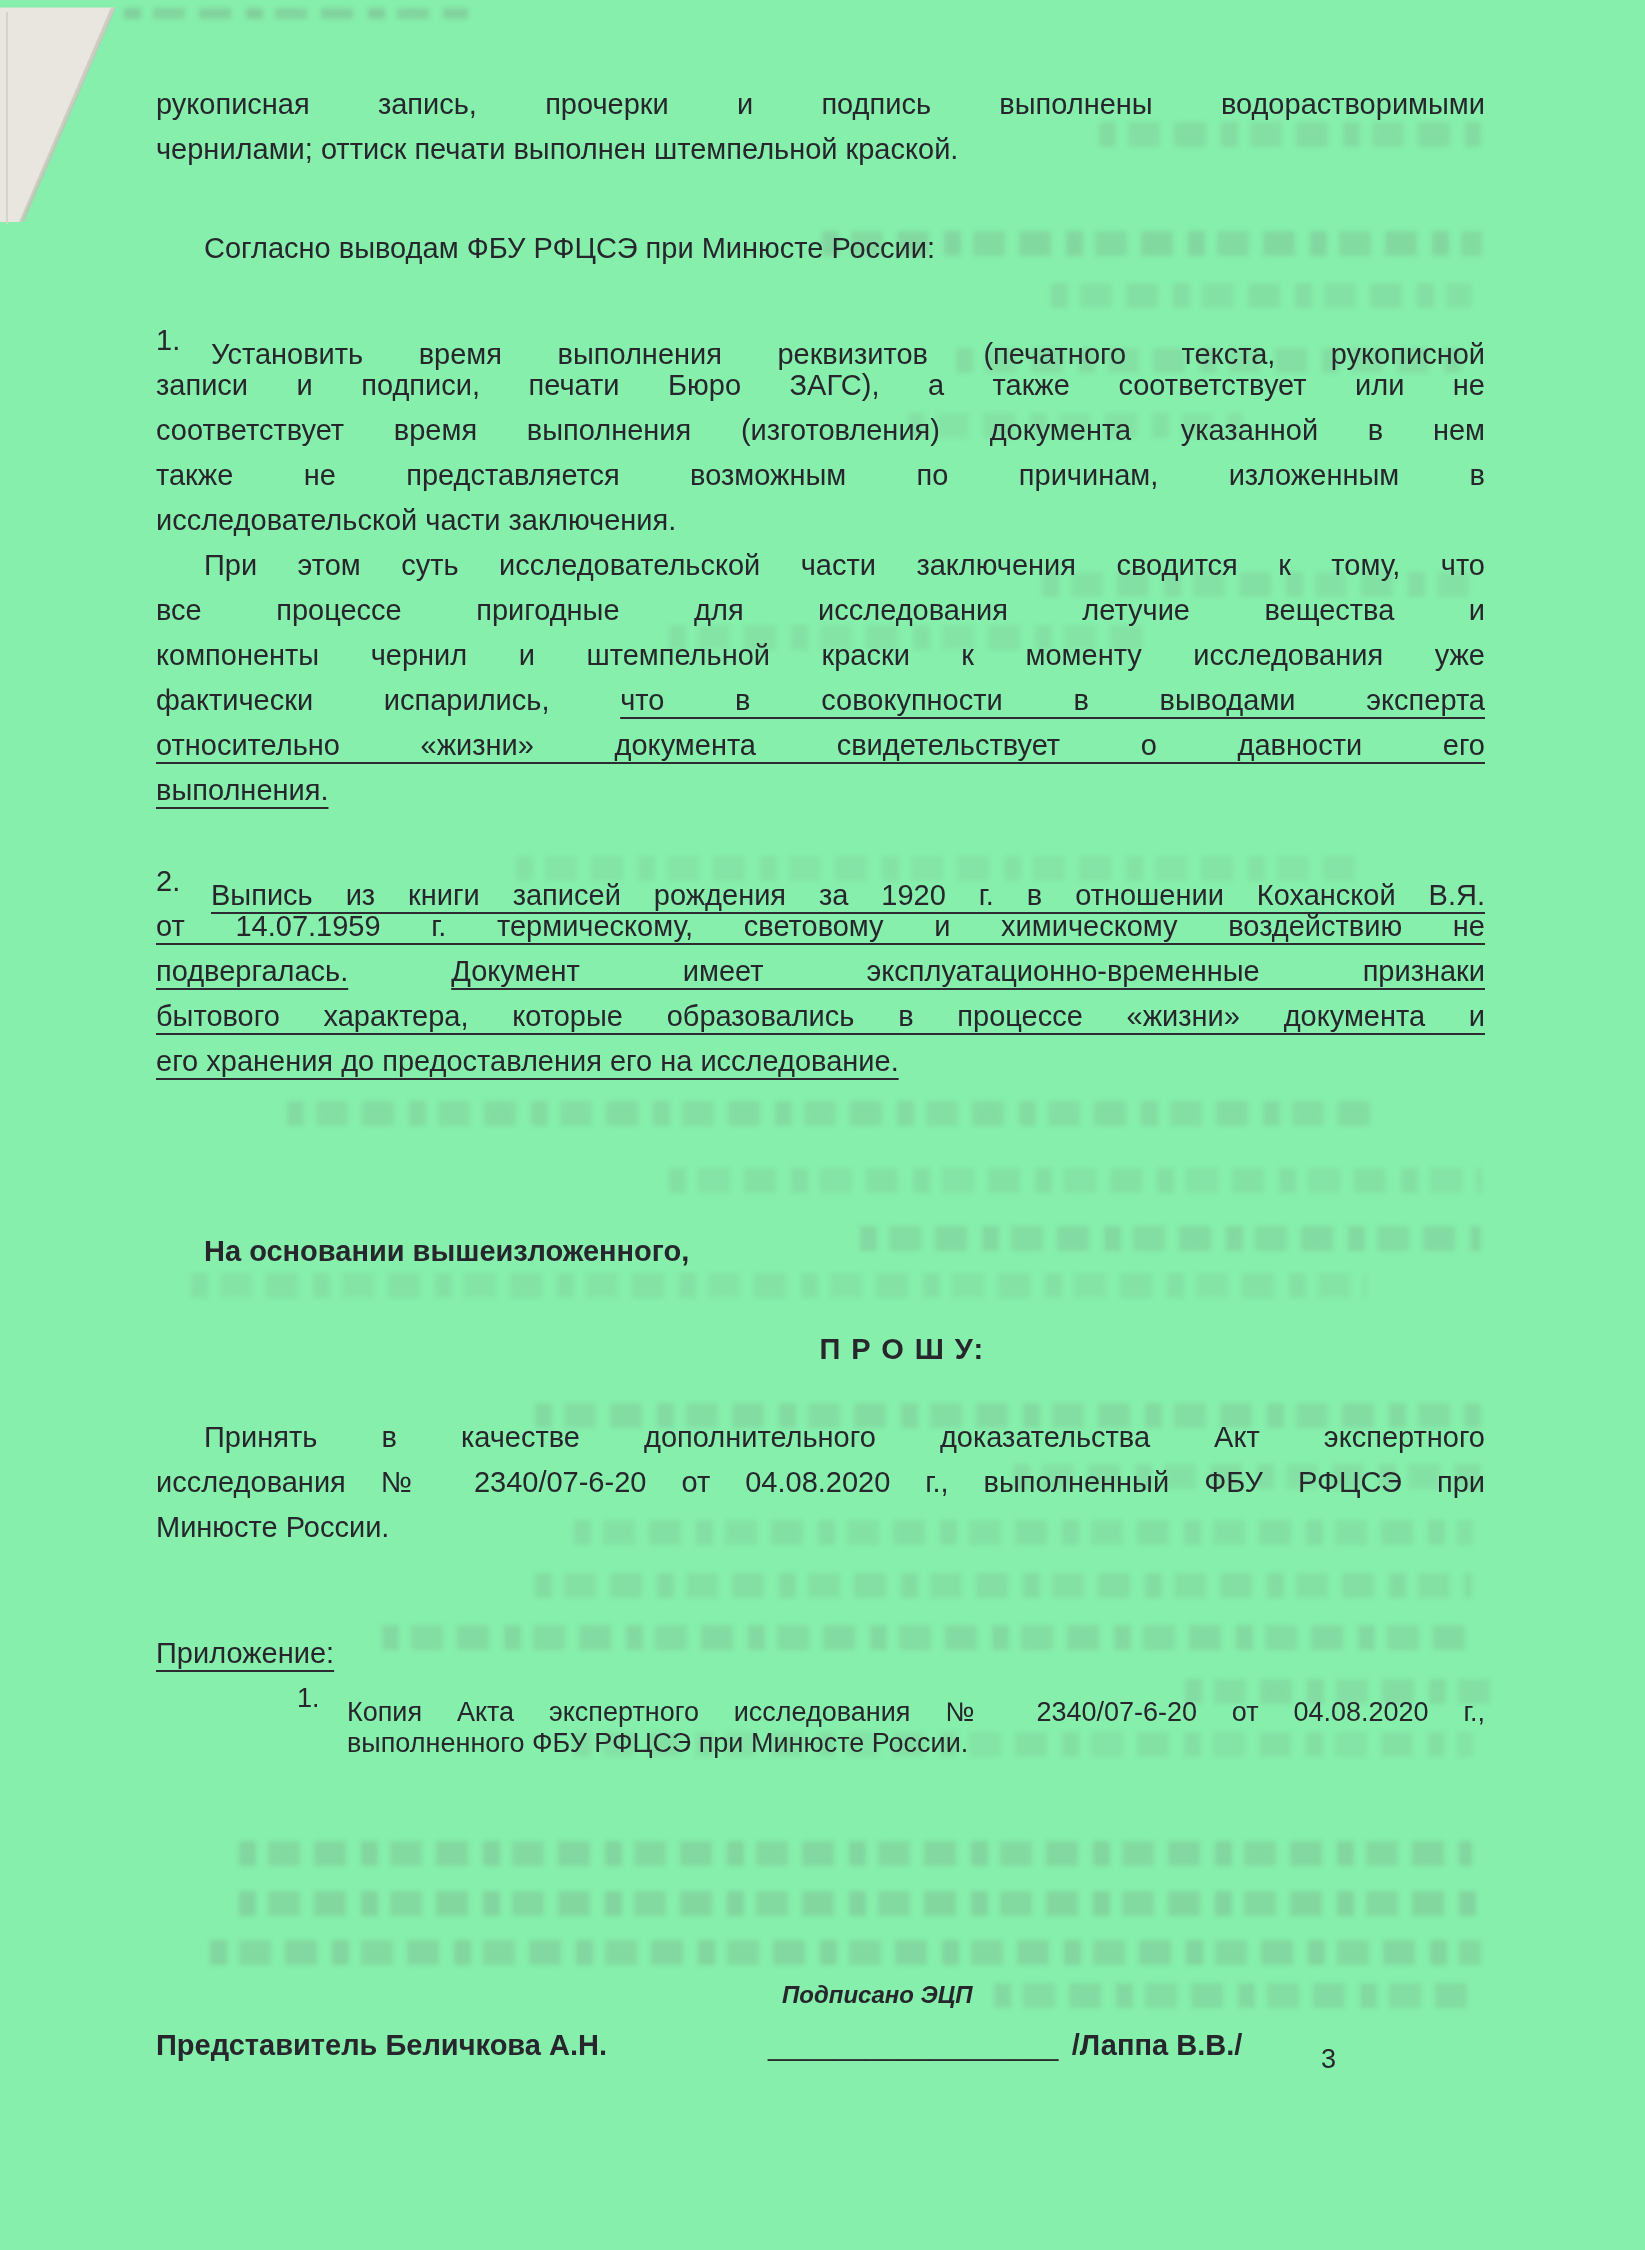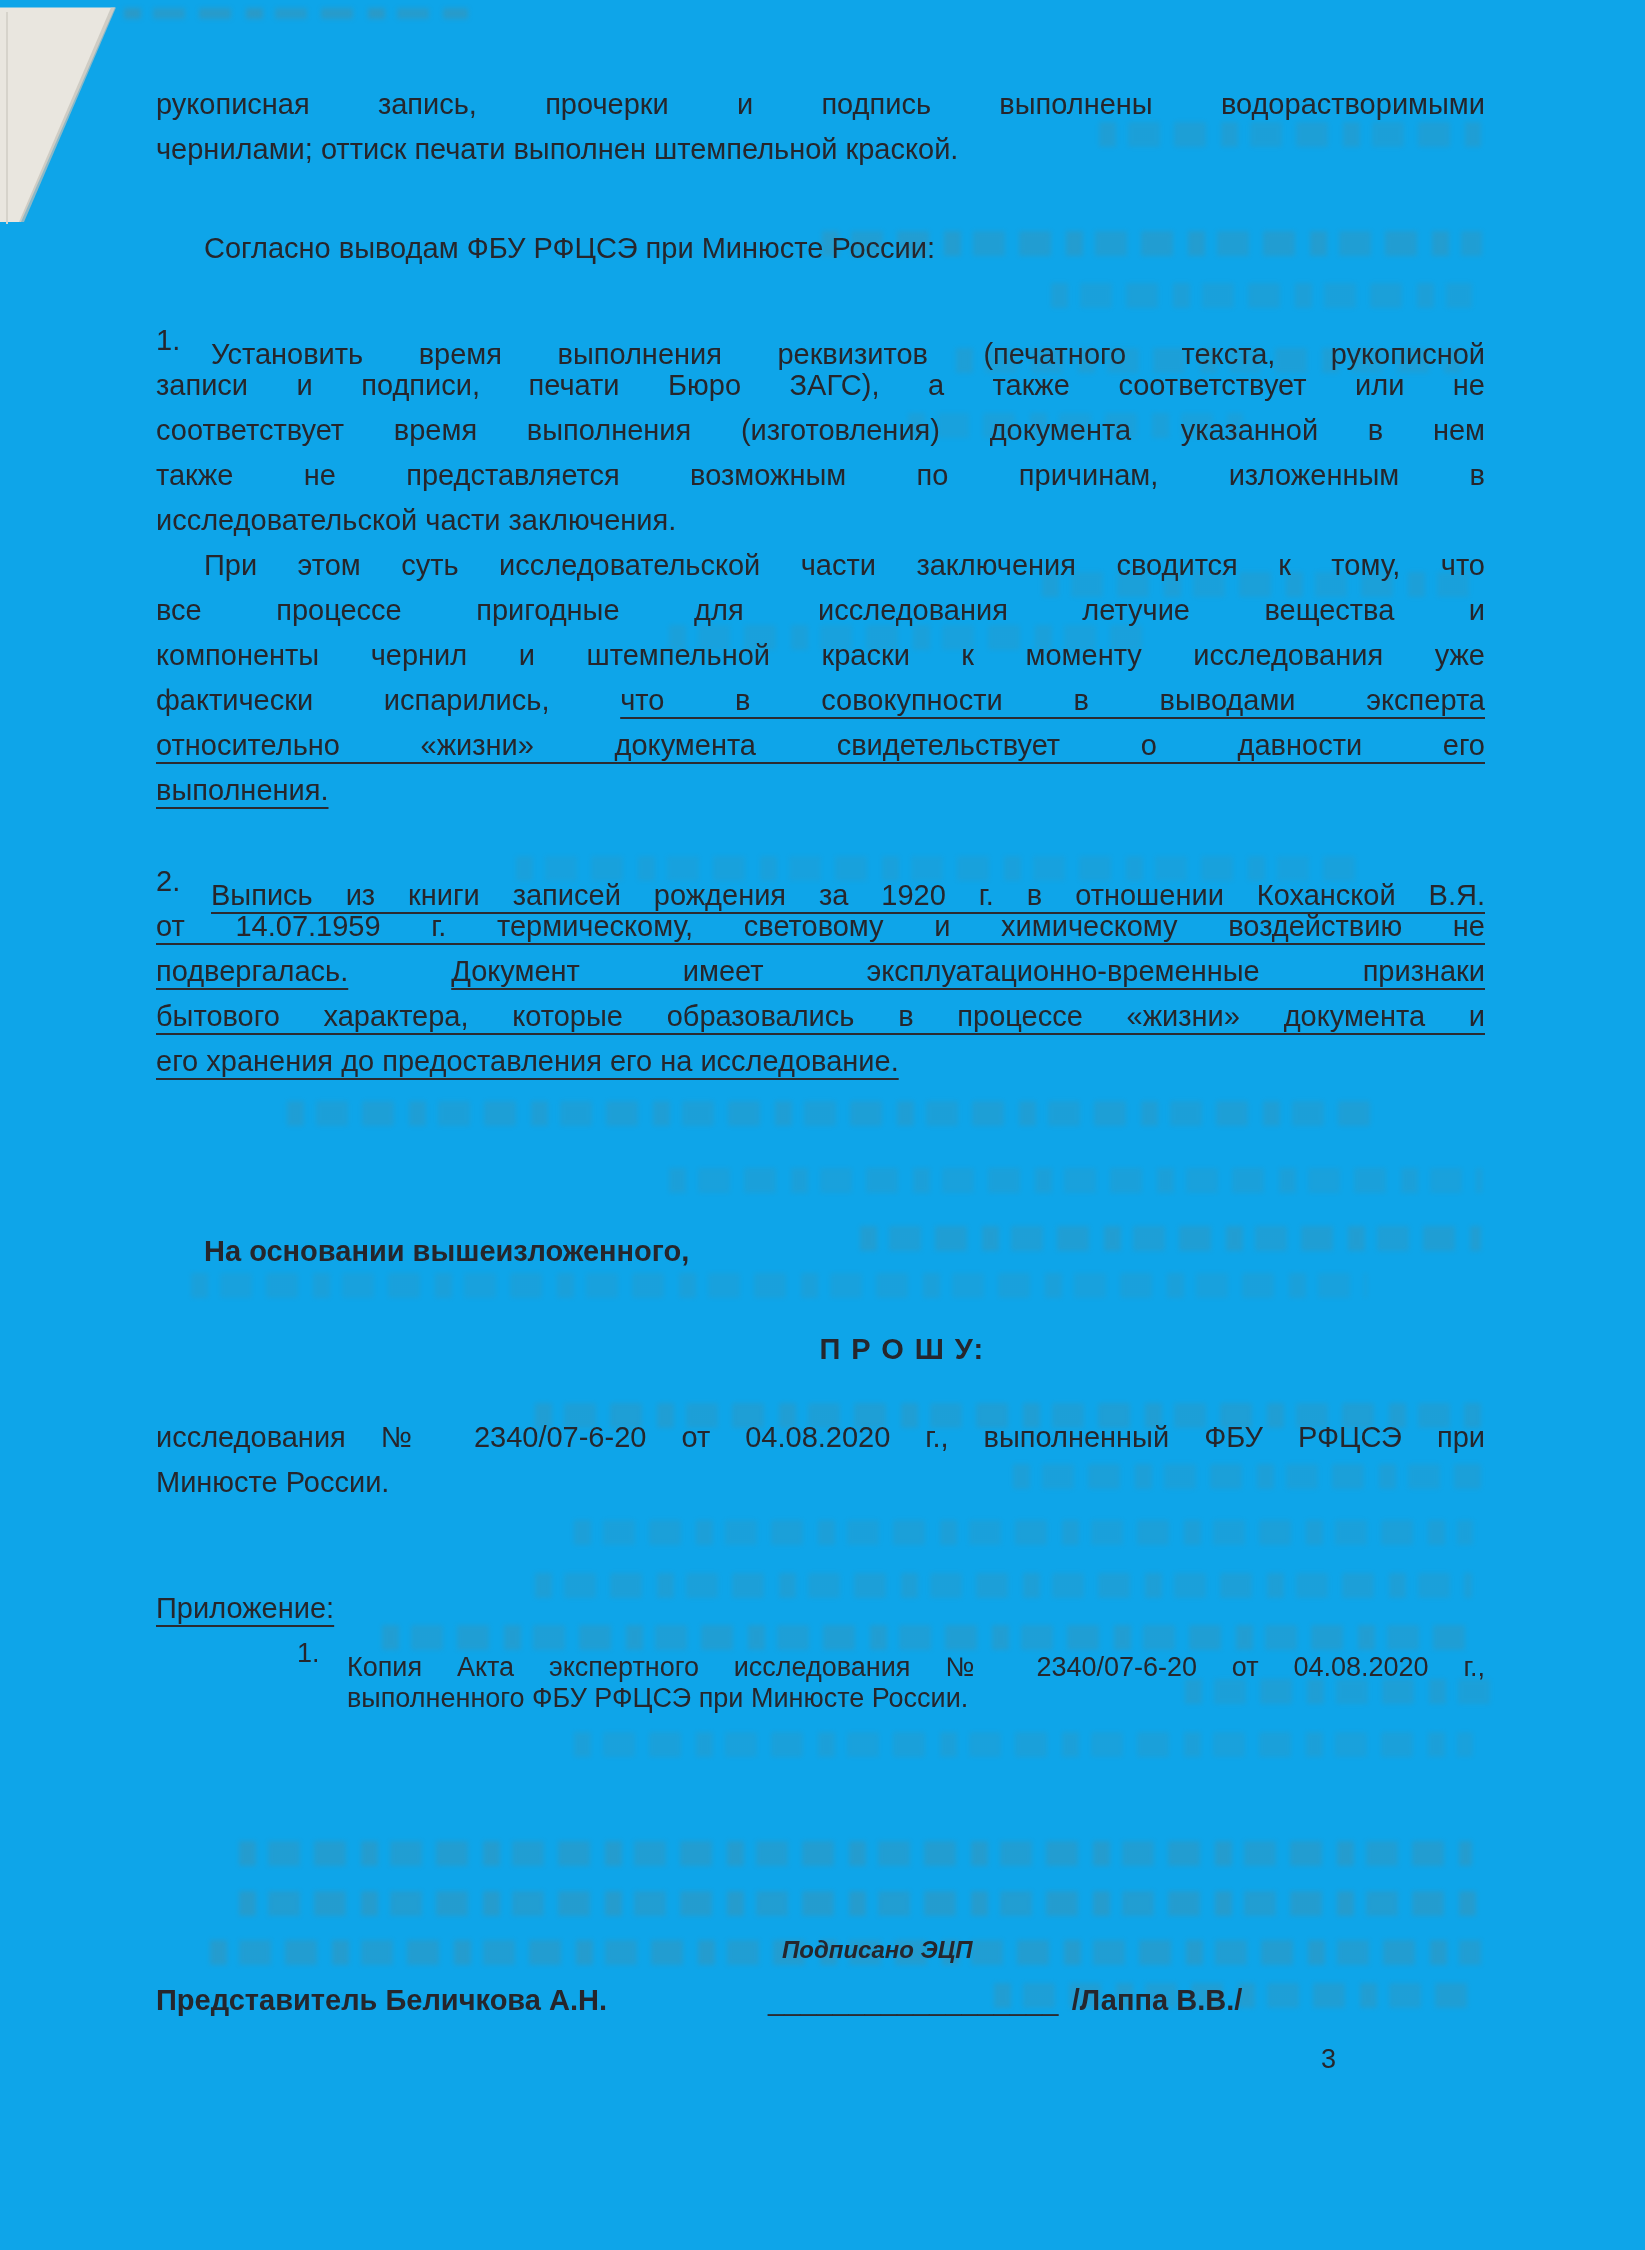--- a/index.html
+++ b/index.html
@@ -1,16 +1,16 @@
 <!DOCTYPE html>
 <html><head>
 <meta charset="utf-8">
 <style>
   html,body{margin:0;padding:0;background:#ffffff;}
-  .page{position:relative;width:1645px;height:2250px;background:#0ea5e9;overflow:hidden;
+  .page{position:relative;width:1645px;height:2250px;background:#86efac;overflow:hidden;
         font-family:"Liberation Sans","DejaVu Sans",sans-serif;color:#26262c;}
   .content{position:absolute;left:156px;top:0;width:1329px;}
   .ln{font-size:29px;line-height:45px;height:45px;}
   .j{text-align:justify;text-align-last:justify;}
   .ind{text-indent:48px;}
   .numln{display:flex;}
   .num{flex:0 0 55px;}
   .numtext{flex:1 1 auto;margin-top:14px;}
   .u{text-decoration:underline;text-decoration-thickness:1.9px;text-underline-offset:6.7px;text-decoration-color:#2b2b31;}
   .b{font-weight:bold;}
@@ -132,20 +132,21 @@
 
     <div class="mt-f">
       <div class="ln b ind">На основании вышеизложенного,</div>
     </div>
 
     <div class="mt-g">
       <div class="ln b center-head">П Р О Ш У:</div>
     </div>
 
     <div class="mt-h">
+      <div class="ln j ind">Принять в качестве дополнительного доказательства Акт экспертного</div>
       <div class="ln j">исследования № 2340/07-6-20 от 04.08.2020 г., выполненный ФБУ РФЦСЭ при</div>
       <div class="ln">Минюсте России.</div>
     </div>
 
     <div class="mt-i">
       <div class="ln">
         <span class="u">Приложение:</span>
       </div>
     </div>
 

